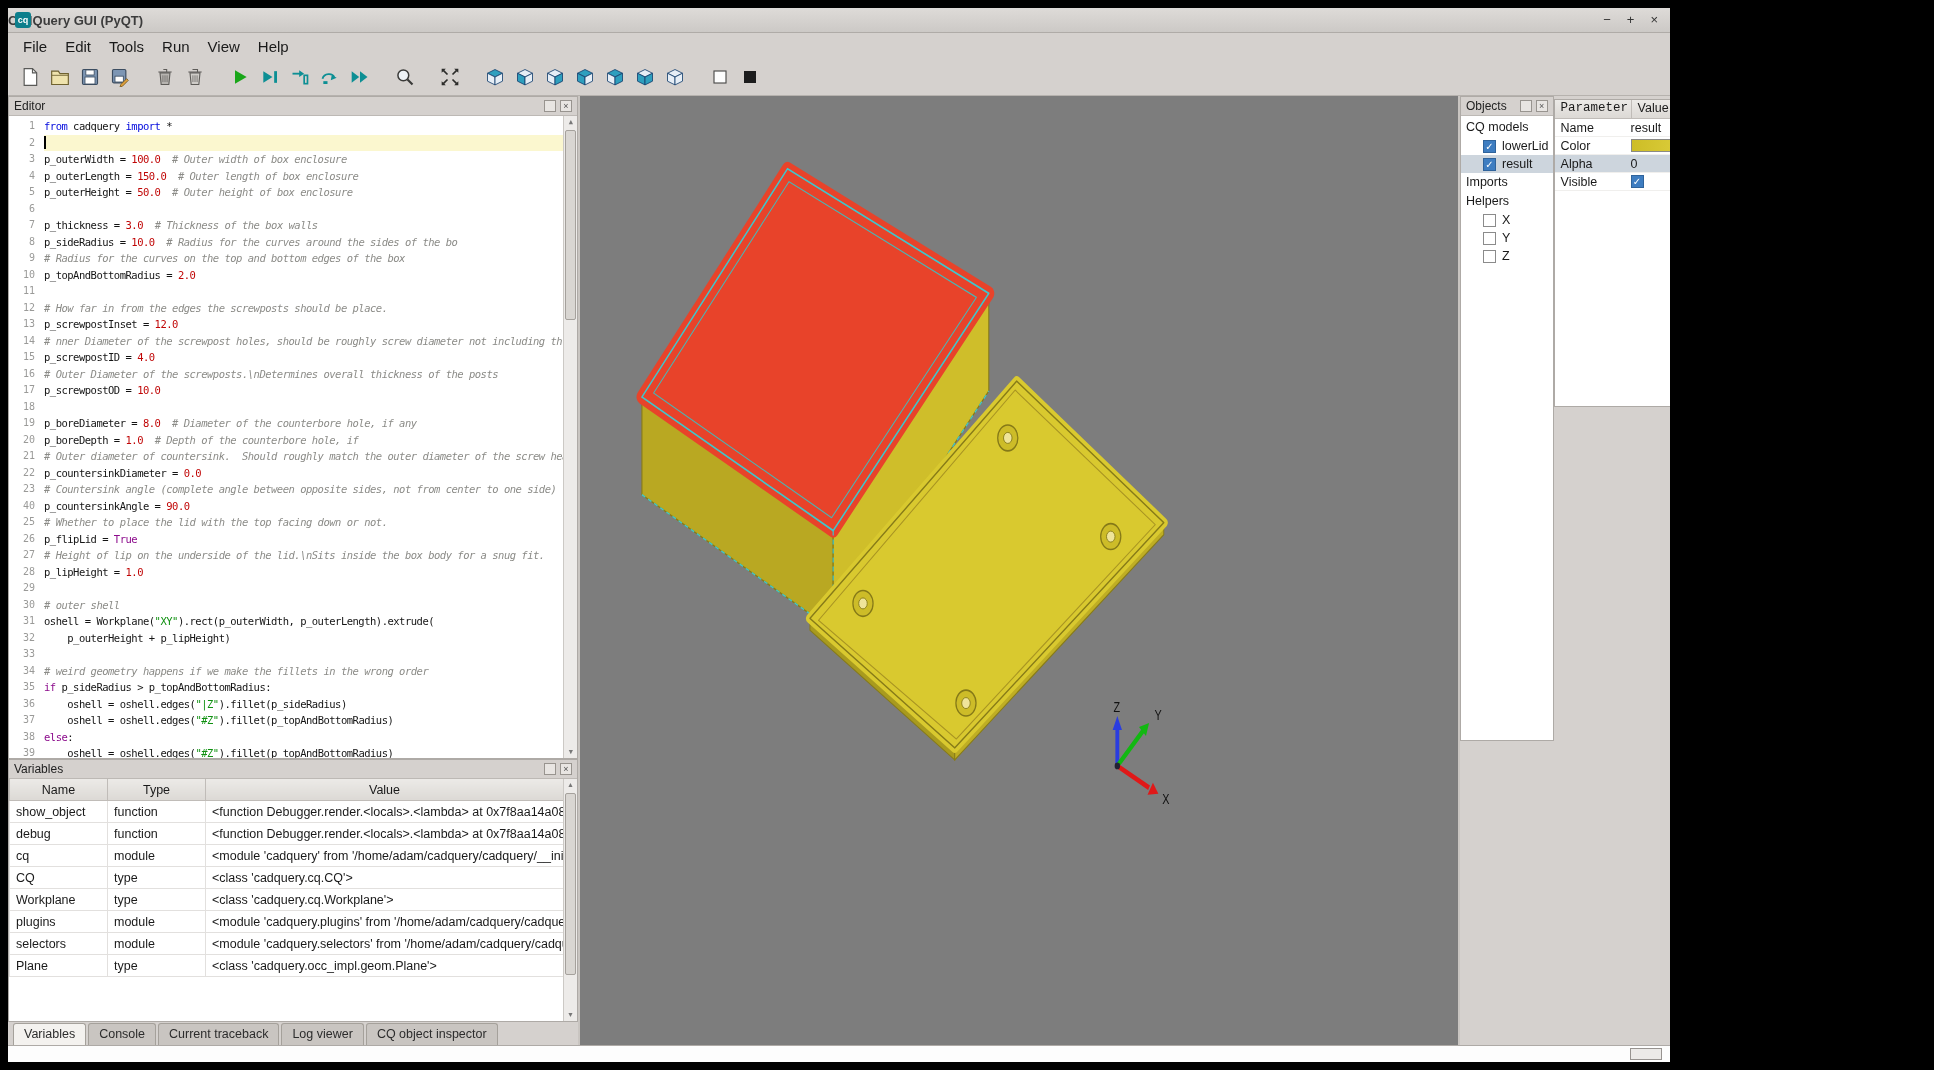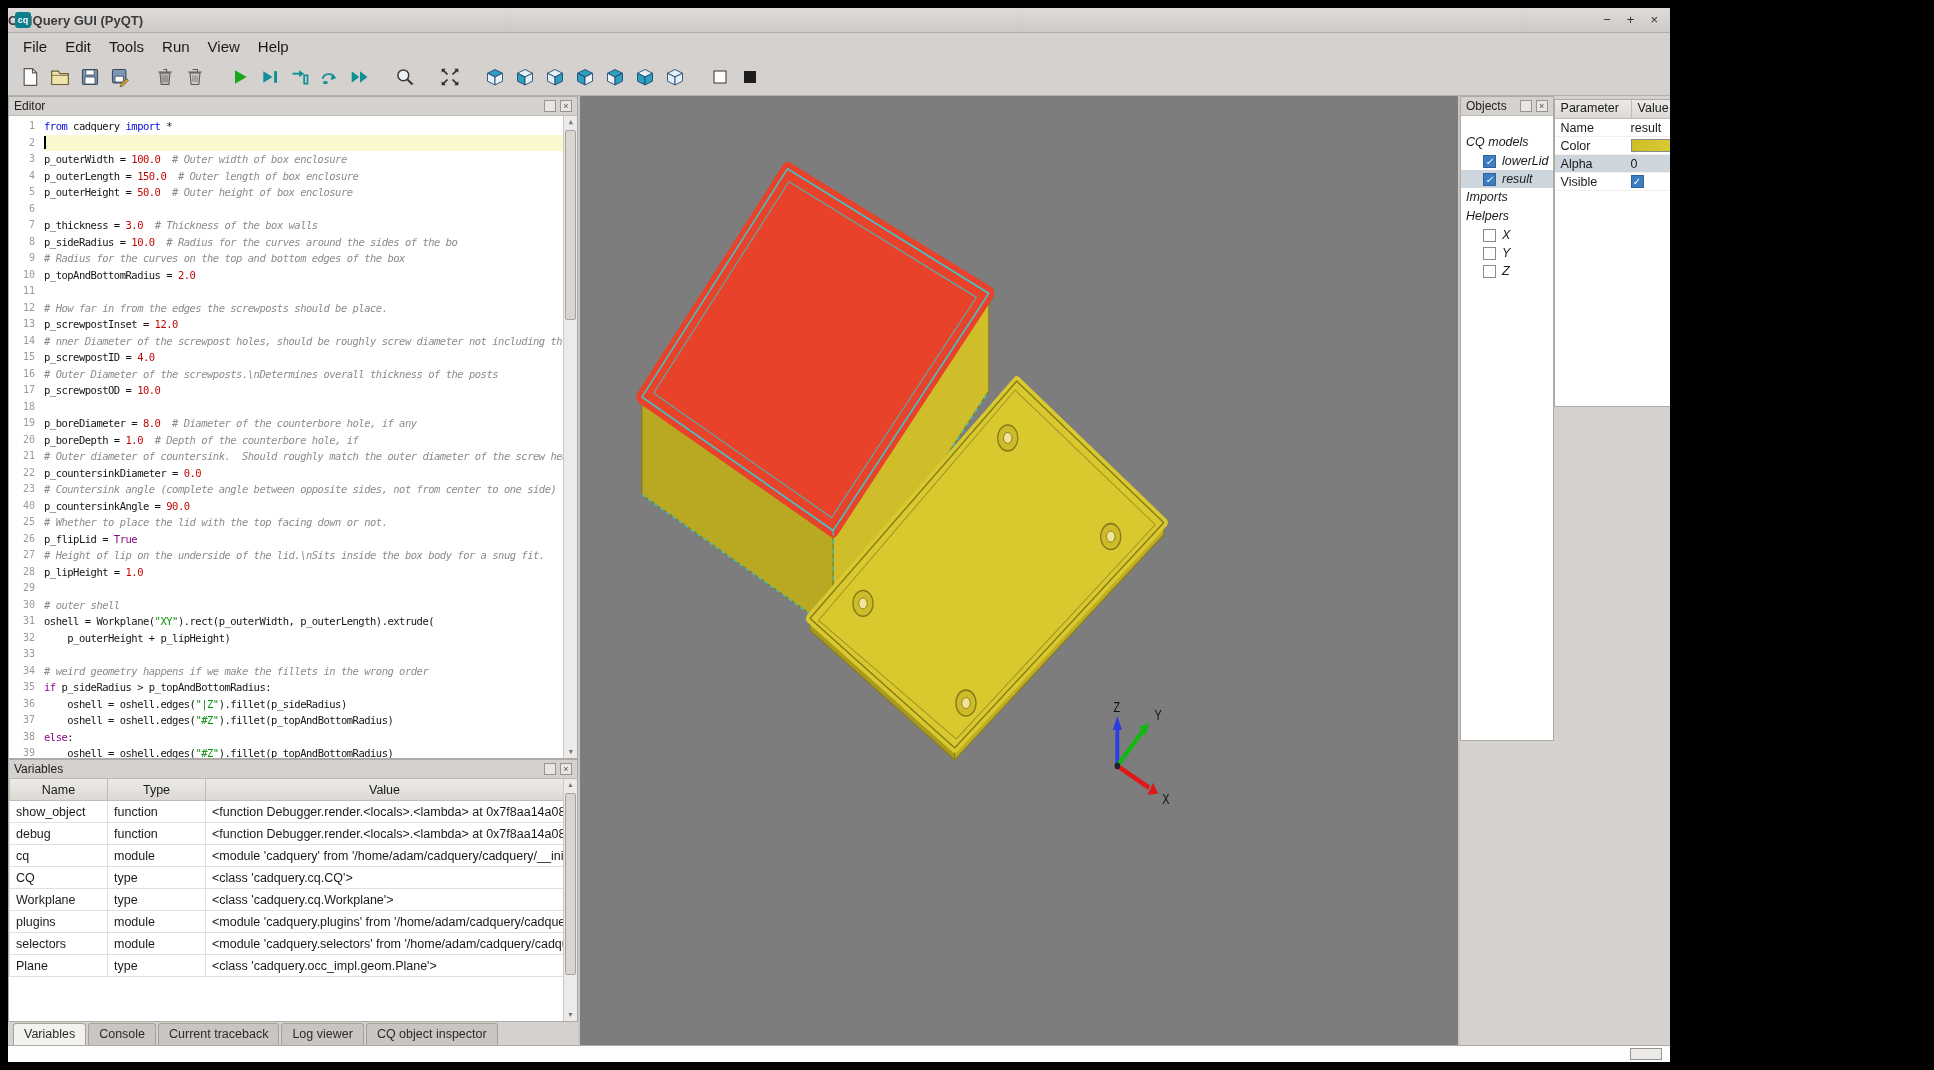--- a/index.html
+++ b/index.html
@@ -47,31 +47,31 @@
   .vars-body{flex:1;position:relative;overflow:hidden;background:#fff;}
   table.vars{border-collapse:collapse;width:calc(100% - 13px);font-size:12.5px;table-layout:fixed;}
   table.vars th{background:linear-gradient(#eceae7,#dcd9d5);border:1px solid #c0bcb8;border-top:none;font-weight:normal;height:19px;text-align:center;}
   table.vars td{border:1px solid #e2e0de;padding:2px 6px;height:17px;white-space:nowrap;overflow:hidden;}
   
   .tabbar{height:23px;flex:none;display:flex;align-items:flex-end;padding-left:5px;gap:2px;background:#d5d1ce;}
   .tab{padding:3px 10px 4px;font-size:12.5px;border:1px solid #a5a19b;border-bottom:none;background:#c9c5c1;border-radius:3px 3px 0 0;color:#2c2c2c;}
   .tab.active{background:#f4f2ef;}
   
   .objects-panel{height:643px;flex:none;}
-  .obj-body{flex:1;background:#fff;font-size:12.5px;overflow:hidden;padding-top:17px;font-style:italic;}
+  .obj-body{flex:1;background:#fff;font-size:12.5px;overflow:hidden;padding-top:2px;}
   .tree-label{padding:2px 5px;height:15px;}
   .tree-item{display:flex;align-items:center;gap:6px;padding:1px 4px 1px 22px;height:16px;}
   .tree-item.selected{background:#cdd5dd;}
   .cb{width:13px;height:13px;flex:none;border:1px solid #8b8b8b;background:#fff;box-sizing:border-box;display:flex;align-items:center;justify-content:center;font-size:10px;color:#fff;line-height:11px;}
   .cb.checked{background:#3e7dc1;border-color:#2f639b;}
   
   .props-panel{height:306px;flex:none;margin-top:3px;border:1px solid #aeaaa6;background:#fff;display:flex;flex-direction:column;font-size:12.5px;}
   .props-header{display:flex;height:18px;flex:none;background:linear-gradient(#eceae7,#dcd9d5);border-bottom:1px solid #c0bcb8;}
   .props-header div{padding:1px 6px;}
-  .props-header .ph1{width:64px;flex:none;border-right:1px solid #c0bcb8;}
+  .props-header .ph1{width:64px;flex:none;border-right:1px solid #c0bcb8;font-family:Liberation Mono, monospace;}
   .prow{display:flex;align-items:center;height:17px;border-bottom:1px solid #f0efed;}
   .prow.selected{background:#cdd5dd;}
   .plabel{width:64px;flex:none;padding:0 6px;}
   .pval{flex:1;display:flex;align-items:center;min-width:0;}
   .preset{width:18px;flex:none;text-align:center;color:#c4791c;font-size:12px;}
   .swatch{width:104px;height:11px;border:1px solid #8a8a86;}
   
   .statusbar{height:16px;flex:none;background:#fdfdfd;border-top:1px solid #aeaaa6;position:relative;}
   .grip{position:absolute;right:8px;top:2px;width:30px;height:10px;border:1px solid #979390;background:#eceae8;}
 </style>

